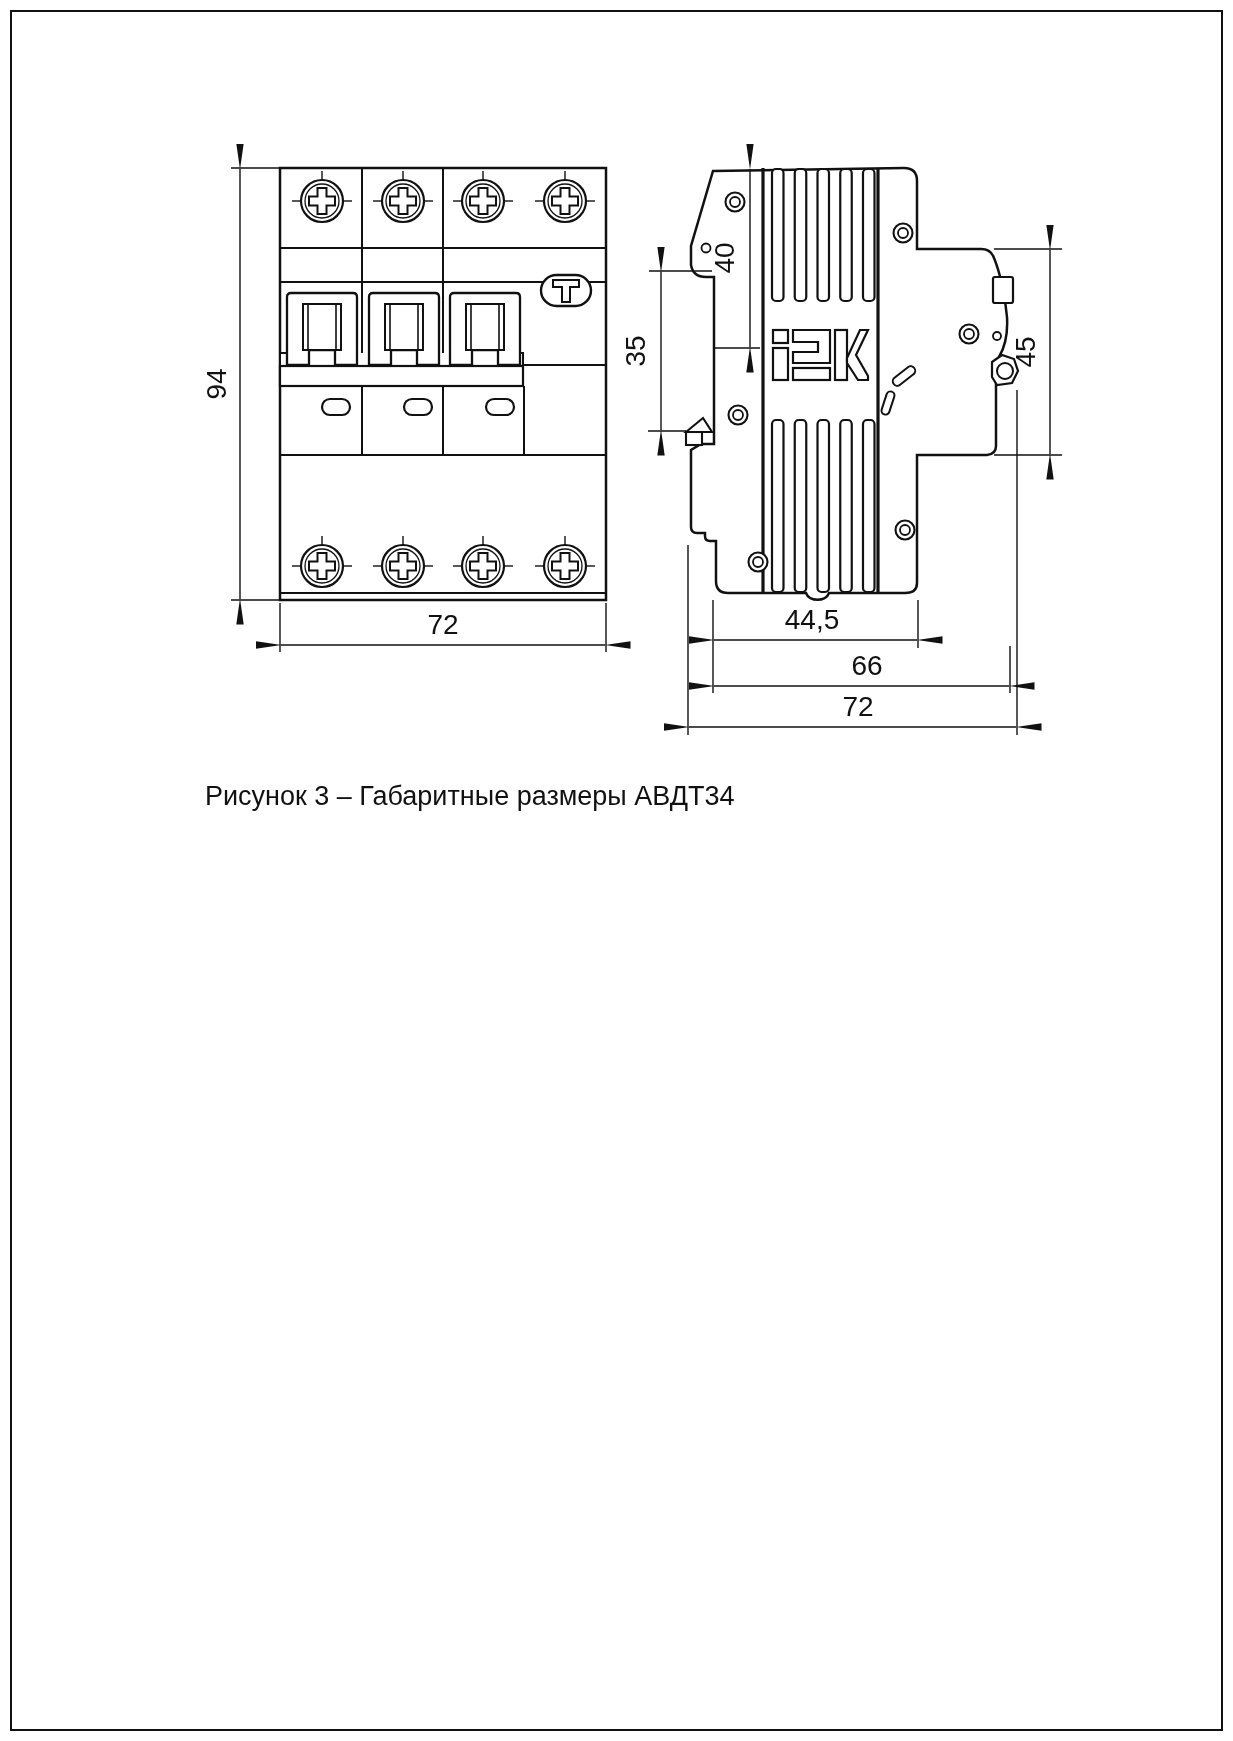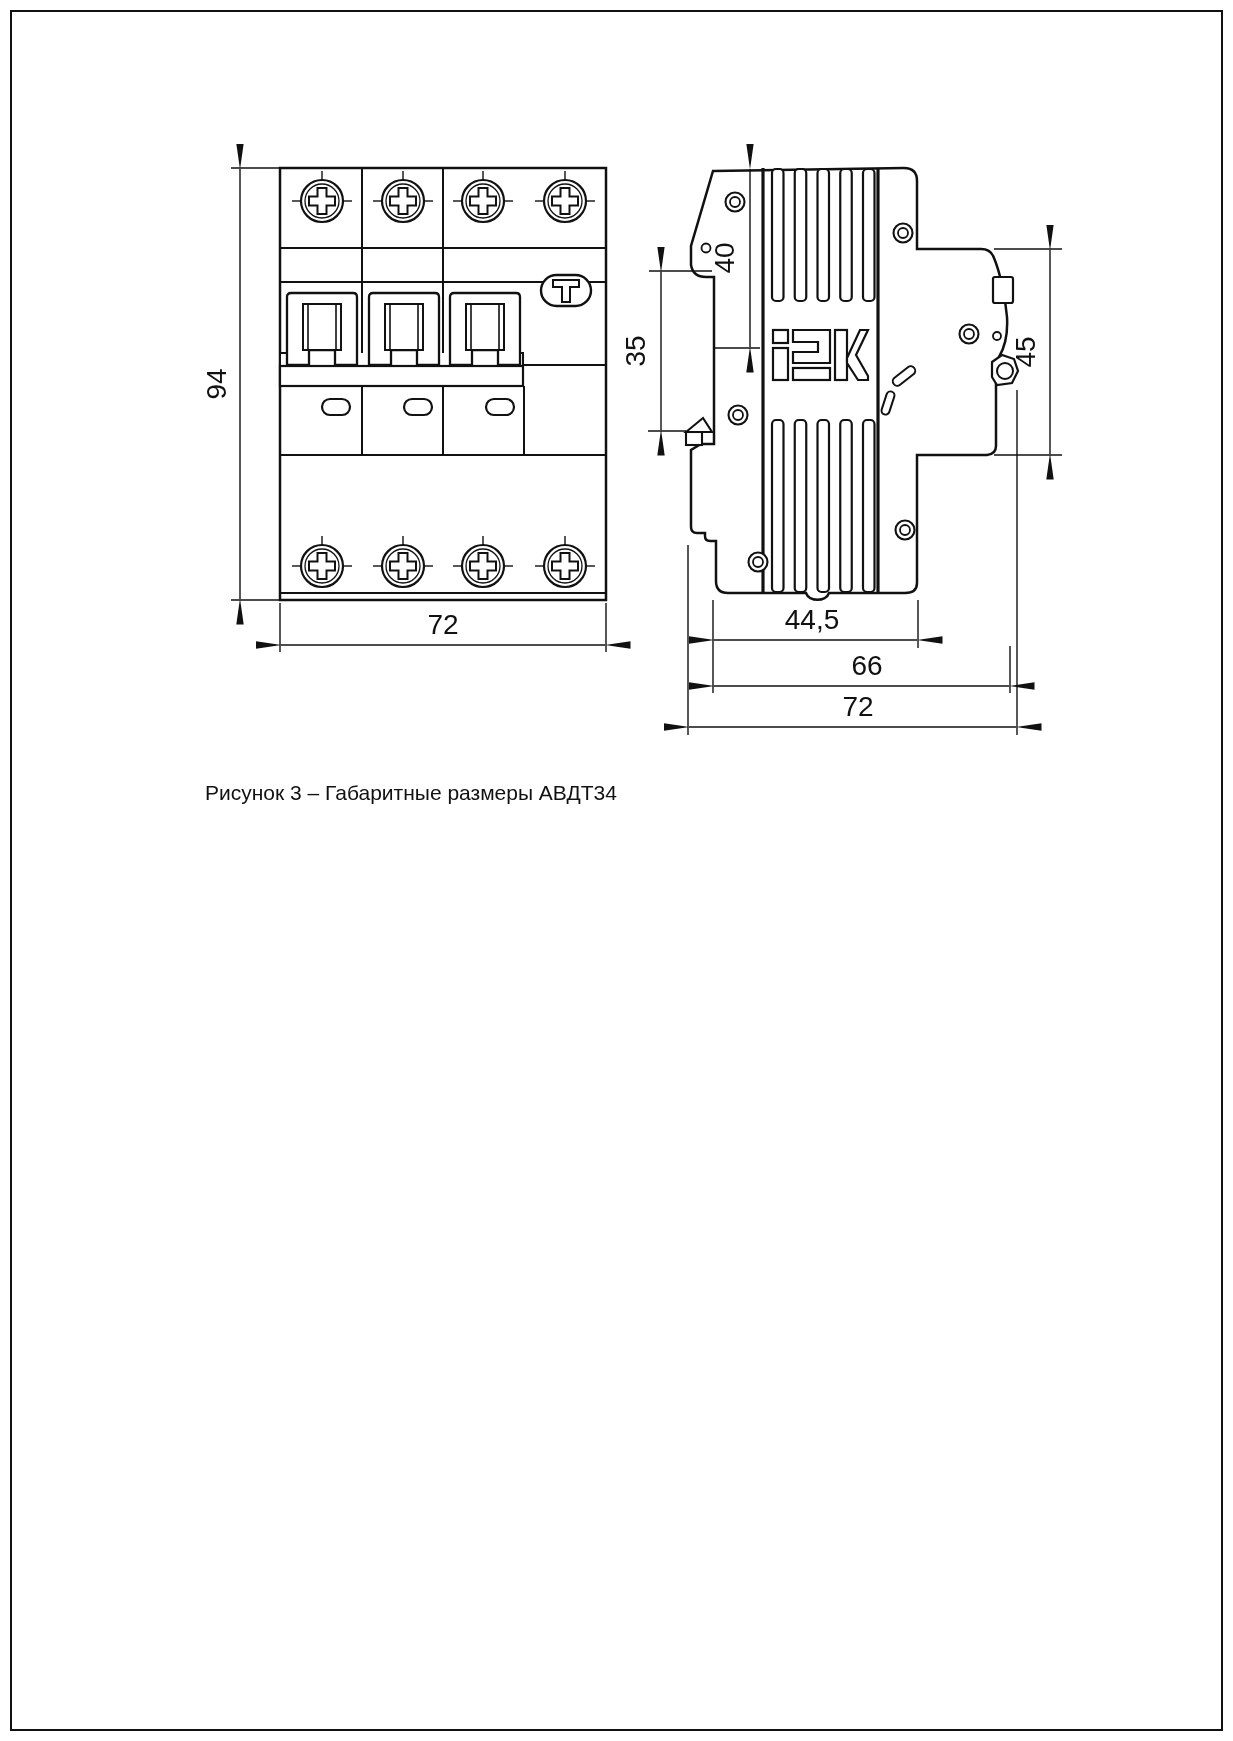--- a/index.html
+++ b/index.html
@@ -17,21 +17,21 @@
   svg.drawing{position:absolute;left:0;top:0;}
   svg .ln{stroke:#111;fill:none;}
   svg .w{fill:#ffffff;stroke:#111;}
   svg .dim{stroke:#111;stroke-width:1.4;fill:none;}
   svg text.dimtxt{
     font-family:"Liberation Sans", sans-serif;
     font-size:28px;fill:#111;
   }
   .caption{
     position:absolute;left:205px;top:781px;
-    font-size:21px;color:#111;
+    font-size:27px;color:#111;
     font-family:"Liberation Sans", sans-serif;
     white-space:nowrap;
   }
 </style>
 </head>
 <body>
 
 <div class="page">
   <div class="page-border"></div>
 

